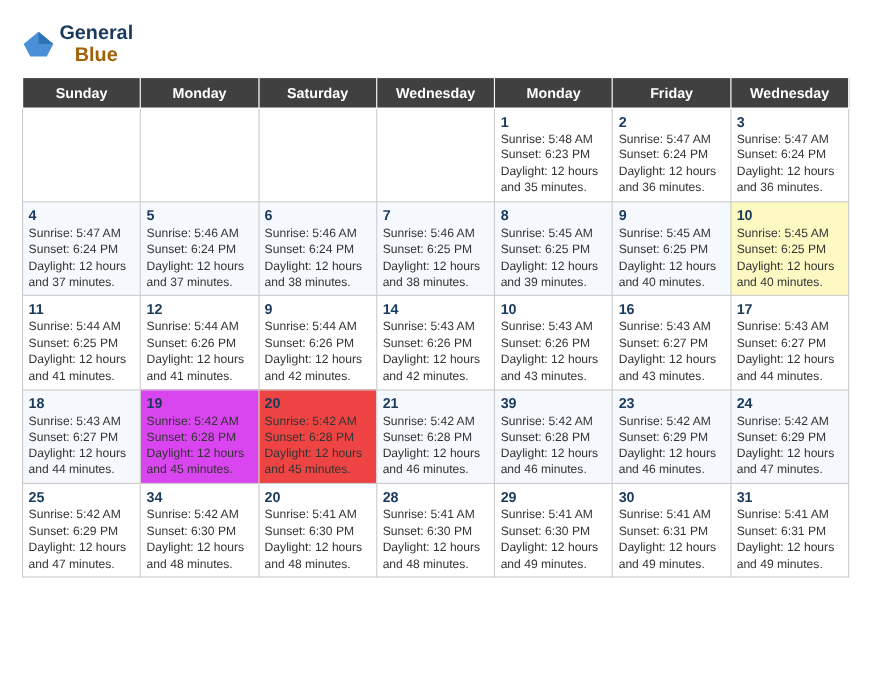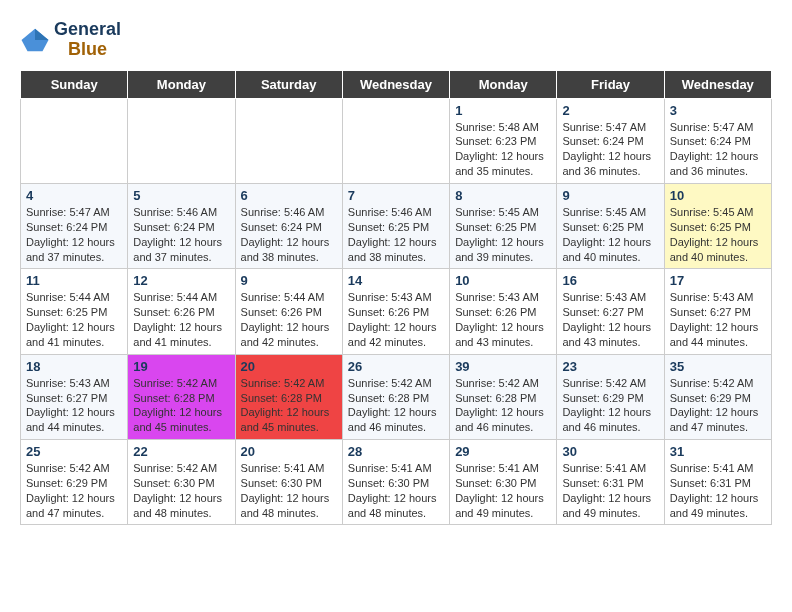--- a/index.html
+++ b/index.html
@@ -266,58 +266,58 @@
 and 45 minutes.</div>
         </td>
         <td style="background: #ef4444;">
           <span class="day-num">20</span>
           <div class="day-info" style="white-space: pre-line;">Sunrise: 5:42 AM
 Sunset: 6:28 PM
 Daylight: 12 hours
 and 45 minutes.</div>
         </td>
         <td style="background: rgb(245, 248, 252);">
-          <span class="day-num">26</span>
+          <span class="day-num">21</span>
           <div class="day-info" style="white-space: pre-line;">Sunrise: 5:42 AM
 Sunset: 6:28 PM
 Daylight: 12 hours
 and 46 minutes.</div>
         </td>
         <td style="background: rgb(245, 248, 252);">
           <span class="day-num">39</span>
           <div class="day-info" style="white-space: pre-line;">Sunrise: 5:42 AM
 Sunset: 6:28 PM
 Daylight: 12 hours
 and 46 minutes.</div>
         </td>
         <td style="background: rgb(245, 248, 252);">
           <span class="day-num">23</span>
           <div class="day-info" style="white-space: pre-line;">Sunrise: 5:42 AM
 Sunset: 6:29 PM
 Daylight: 12 hours
 and 46 minutes.</div>
         </td>
         <td style="background: rgb(245, 248, 252);">
-          <span class="day-num">35</span>
+          <span class="day-num">24</span>
           <div class="day-info" style="white-space: pre-line;">Sunrise: 5:42 AM
 Sunset: 6:29 PM
 Daylight: 12 hours
 and 47 minutes.</div>
         </td>
       </tr>
       <tr>
         <td>
           <span class="day-num">25</span>
           <div class="day-info" style="white-space: pre-line;">Sunrise: 5:42 AM
 Sunset: 6:29 PM
 Daylight: 12 hours
 and 47 minutes.</div>
         </td>
         <td>
-          <span class="day-num">22</span>
+          <span class="day-num">34</span>
           <div class="day-info" style="white-space: pre-line;">Sunrise: 5:42 AM
 Sunset: 6:30 PM
 Daylight: 12 hours
 and 48 minutes.</div>
         </td>
         <td>
           <span class="day-num">20</span>
           <div class="day-info" style="white-space: pre-line;">Sunrise: 5:41 AM
 Sunset: 6:30 PM
 Daylight: 12 hours

